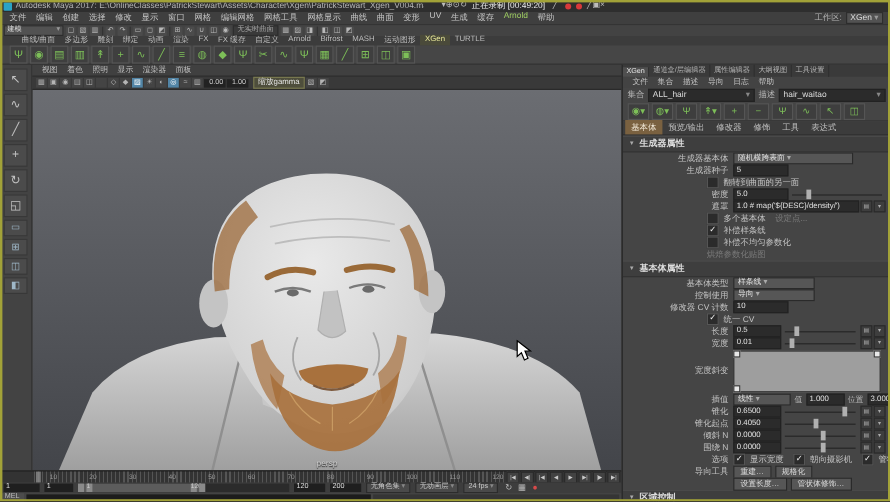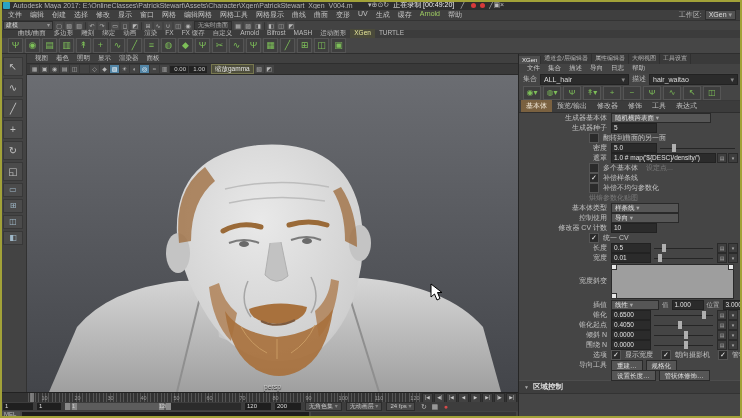--- a/index.html
+++ b/index.html
@@ -443,20 +443,21 @@
       </div>
     <div class="subtabs">
         <span class="sub active">基本体</span>
         <span class="sub">预览/输出</span>
         <span class="sub">修改器</span>
         <span class="sub">修饰</span>
         <span class="sub">工具</span>
         <span class="sub">表达式</span>
       </div>
 
+    <div class="sect">生成器属性</div>
     <div class="prow">
       <span class="plbl">生成器基本体</span>
       <span class="pdd w95">随机横跨表面</span>
     </div>
     <div class="prow">
       <span class="plbl">生成器种子</span>
       <span class="pfield w40">5</span>
     </div>
     <div class="prow indent">
       <span class="chk"></span>
@@ -485,20 +486,21 @@
       <span class="plain">补偿样条线</span>
     </div>
     <div class="prow indent">
       <span class="chk"></span>
       <span class="plain">补偿不均匀参数化</span>
     </div>
     <div class="prow indent">
       <span class="plain disabled">烘焙参数化贴图</span>
     </div>
 
+    <div class="sect">基本体属性</div>
     <div class="prow">
       <span class="plbl">基本体类型</span>
       <span class="pdd" style="width:60px">样条线</span>
     </div>
     <div class="prow">
       <span class="plbl">控制使用</span>
       <span class="pdd" style="width:60px">导向</span>
     </div>
     <div class="prow">
       <span class="plbl">修改器 CV 计数</span>

